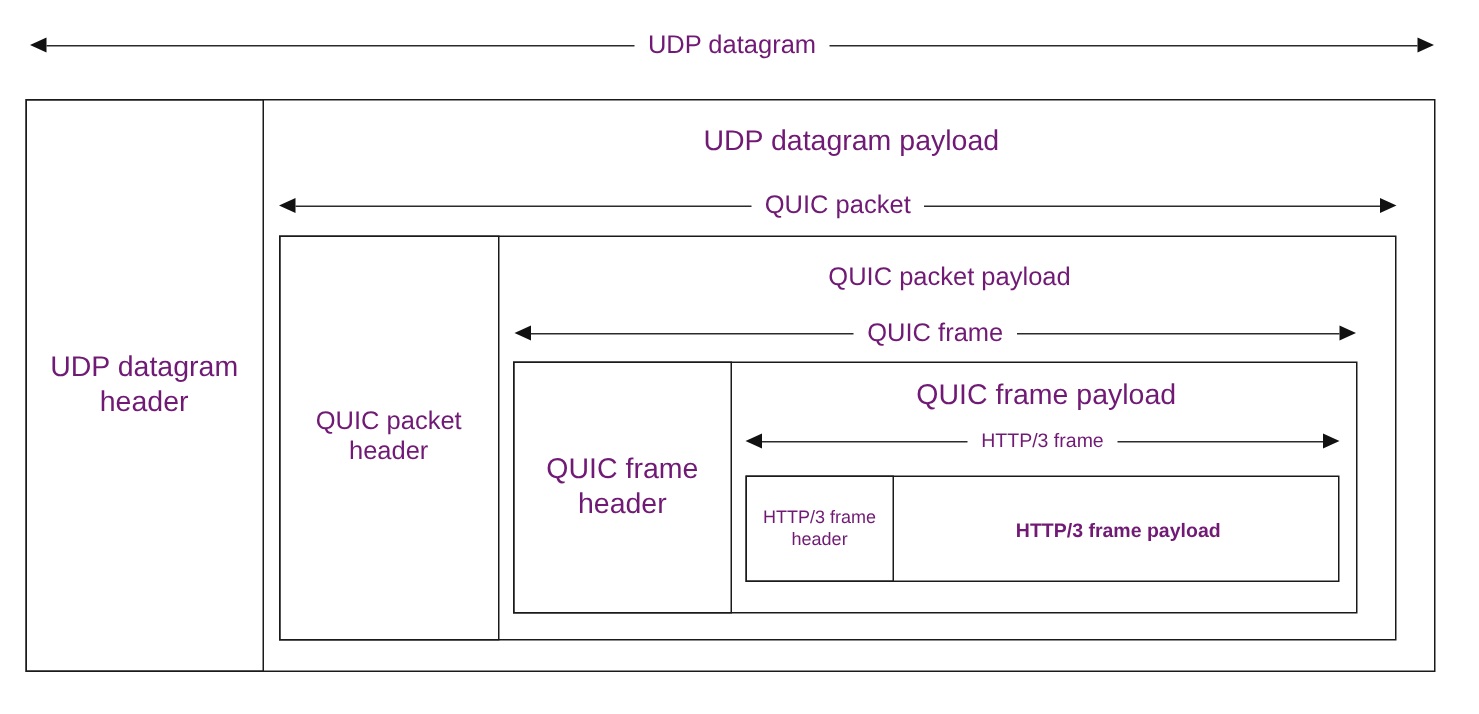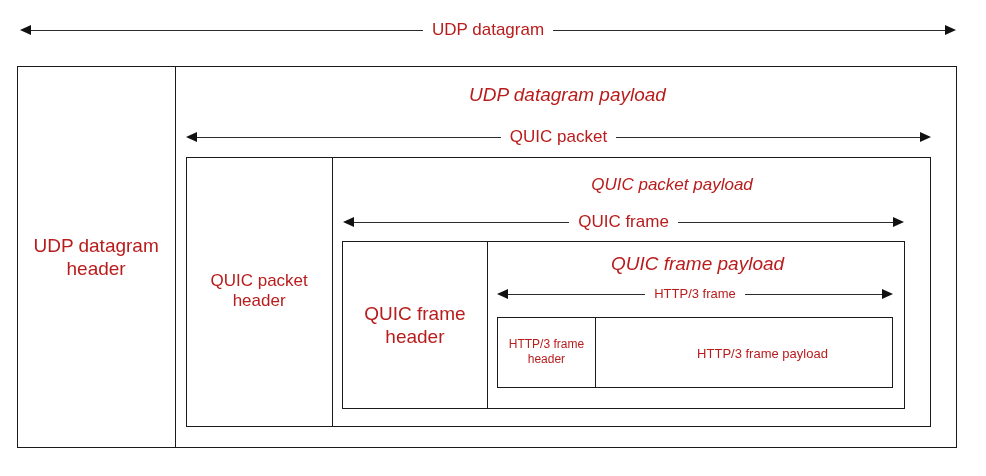--- a/index.html
+++ b/index.html
@@ -6,21 +6,21 @@
     margin: 0;
     padding: 0;
     background: #ffffff;
   }
   #canvas {
     position: relative;
     width: 986px;
     height: 476px;
     background: #ffffff;
     font-family: "Liberation Sans", sans-serif;
-    color: #b91c1c;
+    color: #701a75;
     overflow: hidden;
   }
 
   
   .box {
     position: absolute;
     box-sizing: border-box;
     border: 1.4px solid #1a1a1a;
     background: transparent;
   }
@@ -41,21 +41,20 @@
     pointer-events: none;
   }
   .top-label {
     position: absolute;
     left: 0;
     right: 0;
     text-align: center;
     line-height: 1.2;
     white-space: pre-line;
     pointer-events: none;
-    font-style: italic;
   }
 
   .fs19 { font-size: 19px; }
   .fs17 { font-size: 17px; }
   .fs15 { font-size: 19px; }
   .fs13 { font-size: 13px; }
   .fs12 { font-size: 12px; }
 
   
   .arrow-row {
@@ -123,21 +122,21 @@
     <span class="arrow-head right"></span>
   </div>
 
   <div class="box" style="left:186px; top:157px; width:745px; height:270px;">
 
     <div class="box" style="left:-1.4px; top:-1.4px; width:147px; height:270px;">
       <div class="vcenter-label fs17">QUIC packet
 header</div>
     </div>
 
-    <div class="top-label fs17" style="left:147px; width:598px; top:17px;padding-left:39px;">QUIC packet payload</div>
+    <div class="top-label fs17" style="left:147px; width:598px; top:17px;">QUIC packet payload</div>
   </div>
 
   <div class="arrow-row fs17" style="left:343px; top:211px; width:561px;">
     <span class="arrow-head left"></span>
     <span class="arrow-line"></span>
     <span class="arrow-text">QUIC frame</span>
     <span class="arrow-line"></span>
     <span class="arrow-head right"></span>
   </div>
 
@@ -159,18 +158,18 @@
     <span class="arrow-head right"></span>
   </div>
 
   <div class="box thin" style="left:497px; top:317px; width:396px; height:71px;">
 
     <div class="box thin" style="left:-1.1px; top:-1.1px; width:99px; height:71px;">
       <div class="vcenter-label fs12">HTTP/3 frame
 header</div>
     </div>
 
-    <div style="position:absolute; left:116px; top:0; width:297px; height:71px;">
+    <div style="position:absolute; left:99px; top:0; width:297px; height:71px;font-weight:bold;">
       <div class="vcenter-label fs13">HTTP/3 frame payload</div>
     </div>
   </div>
 
 </div>
 
 </body></html>

